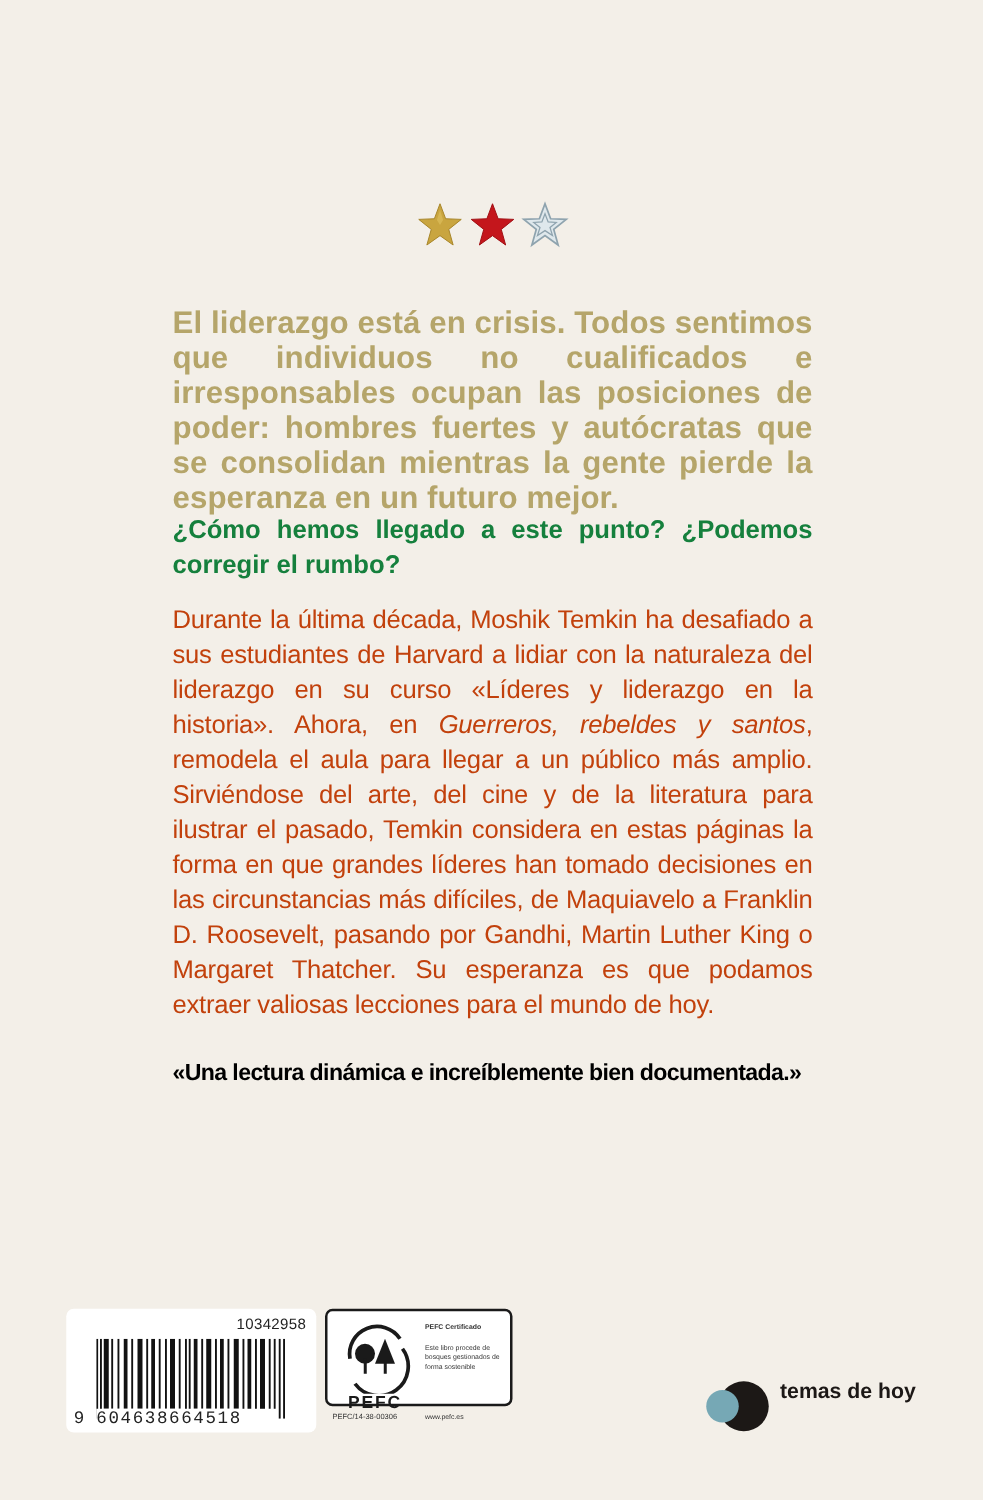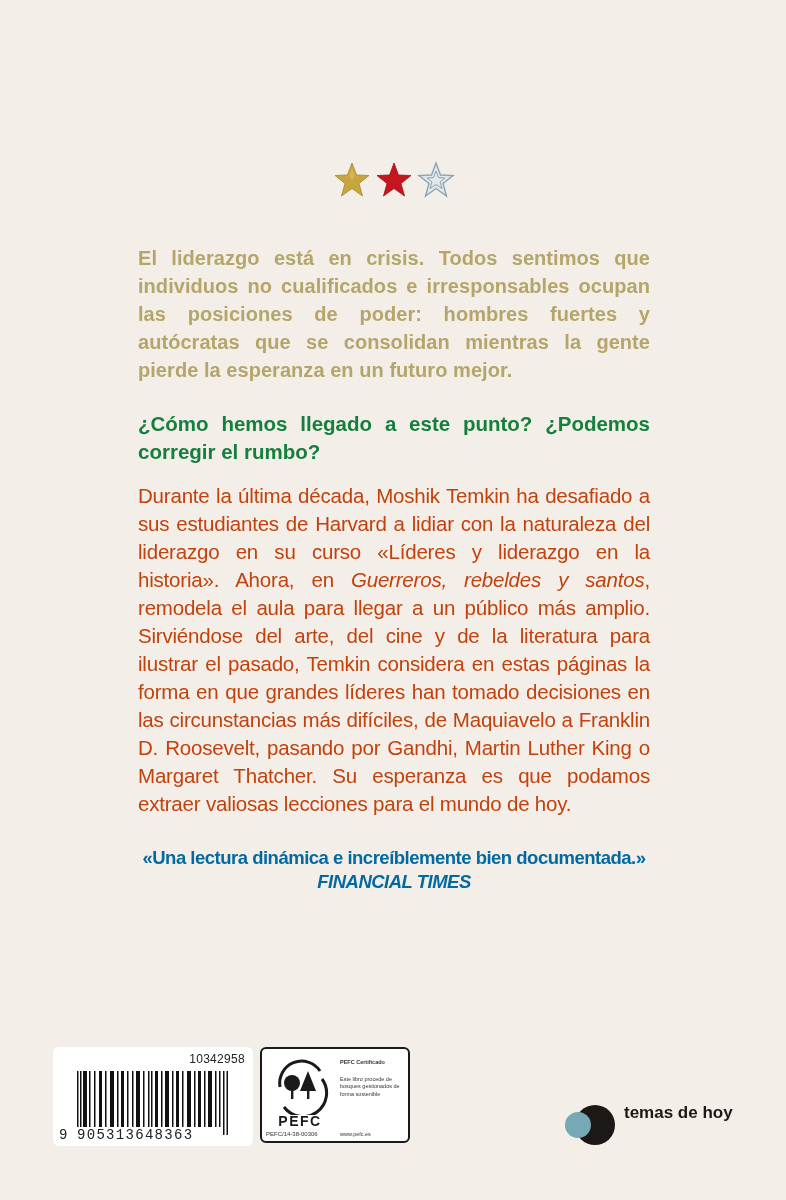--- a/index.html
+++ b/index.html
@@ -17,21 +17,21 @@
   }
   .stars svg { width: 40px; height: 40px; display: block; }
 
   .column {
     position: absolute; left: 138px; width: 512px;
   }
   .lead {
     top: 244px;
     color: #b5a56a;
     font-weight: bold;
-    font-size: 20px;
+    font-size: 25px;
     line-height: 28px;
     text-align: justify;
     letter-spacing: 0.05px;
   }
   .question {
     top: 410px;
     color: #15803d;
     font-weight: bold;
     font-size: 20.5px;
     line-height: 28px;
@@ -42,26 +42,25 @@
     color: #c2410c;
     font-size: 20.5px;
     line-height: 28px;
     text-align: justify;
     letter-spacing: -0.2px;
   }
   .body-text p { margin: 0; }
   .body-text em { font-style: italic; }
   .quote {
     top: 846px;
-    color: #0369a1;
+    color: #000000;
     font-weight: bold;
     font-size: 18.5px;
     line-height: 24px;
     letter-spacing: -0.5px;
-    text-align: center;
   }
   .quote .source { font-style: italic; display: block; }
 
   .barcode-box {
     position: absolute; left: 53px; top: 1047px;
     width: 200px; height: 99px;
     background: #ffffff;
     border-radius: 6px;
   }
   .barcode-box .top-num {
@@ -74,21 +73,21 @@
   .barcode-box .isbn-digits {
     position: absolute; left: 6px; bottom: 3px; width: 172px;
     display: flex; font-size: 14px; color: #222;
     font-family: "Liberation Mono", monospace;
   }
   .barcode-box .isbn-lead { width: 18px; }
   .barcode-box .isbn-rest { letter-spacing: 1.3px; background: #fff; }
 
   .pefc-box {
     position: absolute; left: 260px; top: 1047px;
-    width: 150px; height: 96px;
+    width: 150px; height: 78px;
     background: #ffffff;
     border: 2px solid #1a1a1a;
     border-radius: 6px;
     box-sizing: border-box;
   }
   .pefc-logo {
     position: absolute; left: 8px; top: 8px; width: 62px; height: 58px;
   }
   .pefc-wordmark {
     position: absolute; left: 10px; top: 64px; width: 56px;
@@ -147,21 +146,20 @@
 <div class="column lead">El liderazgo está en crisis. Todos sentimos que individuos no cualificados e irresponsables ocupan las posiciones de poder: hombres fuertes y autócratas que se consolidan mientras la gente pierde la esperanza en un futuro mejor.</div>
 
 <div class="column question">¿Cómo hemos llegado a este punto? ¿Podemos corregir el rumbo?</div>
 
 <div class="column body-text">
   <p><span>Durante la última década, Moshik Temkin ha desafiado a sus estudiantes de Harvard a lidiar con la naturaleza del liderazgo en su curso «Líderes y liderazgo en la historia». Ahora, en </span><em>Guerreros, rebeldes y santos</em><span>, remodela el aula para llegar a un público más amplio. Sirviéndose del arte, del cine y de la literatura para ilustrar el pasado, Temkin considera en estas páginas la forma en que grandes líderes han tomado decisiones en las circunstancias más difíciles, de Maquiavelo a Franklin D. Roosevelt, pasando por Gandhi, Martin Luther King o Margaret Thatcher. Su esperanza es que podamos extraer valiosas lecciones para el mundo de hoy.</span></p>
 </div>
 
 <div class="column quote">
   <span>«Una lectura dinámica e increíblemente bien documentada.»</span>
-  <span class="source">FINANCIAL TIMES</span>
 </div>
 
 <div class="barcode-box">
   <div class="top-num">10342958</div>
   <svg class="bars" viewBox="0 0 152 64" preserveAspectRatio="none">
     <g fill="#111">
       <rect x="0" y="0" width="1.5" height="64"></rect>
       <rect x="3" y="0" width="1.5" height="64"></rect>
       <rect x="6" y="0" width="4" height="56"></rect>
       <rect x="12" y="0" width="1.5" height="56"></rect>
@@ -189,21 +187,21 @@
       <rect x="127" y="0" width="1.5" height="56"></rect>
       <rect x="131" y="0" width="4" height="56"></rect>
       <rect x="138" y="0" width="1.5" height="56"></rect>
       <rect x="142" y="0" width="1.5" height="56"></rect>
       <rect x="146" y="0" width="1.5" height="64"></rect>
       <rect x="149.5" y="0" width="1.5" height="64"></rect>
     </g>
   </svg>
   <div class="isbn-digits">
     <span class="isbn-lead">9</span>
-    <span class="isbn-rest">905313648363</span>
+    <span class="isbn-rest">604638664518</span>
   </div>
 </div>
 
 <div class="pefc-box">
   <svg class="pefc-logo" viewBox="0 0 62 58">
     <path d="M10,30 A22,22 0 0 1 50,14" fill="none" stroke="#1a1a1a" stroke-width="3"></path>
     <path d="M52,22 A22,22 0 0 1 14,50" fill="none" stroke="#1a1a1a" stroke-width="3"></path>
     <circle cx="22" cy="26" r="8" fill="#1a1a1a"></circle>
     <rect x="21" y="30" width="2.4" height="12" fill="#1a1a1a"></rect>
     <polygon points="38,14 46,34 30,34" fill="#1a1a1a"></polygon>

